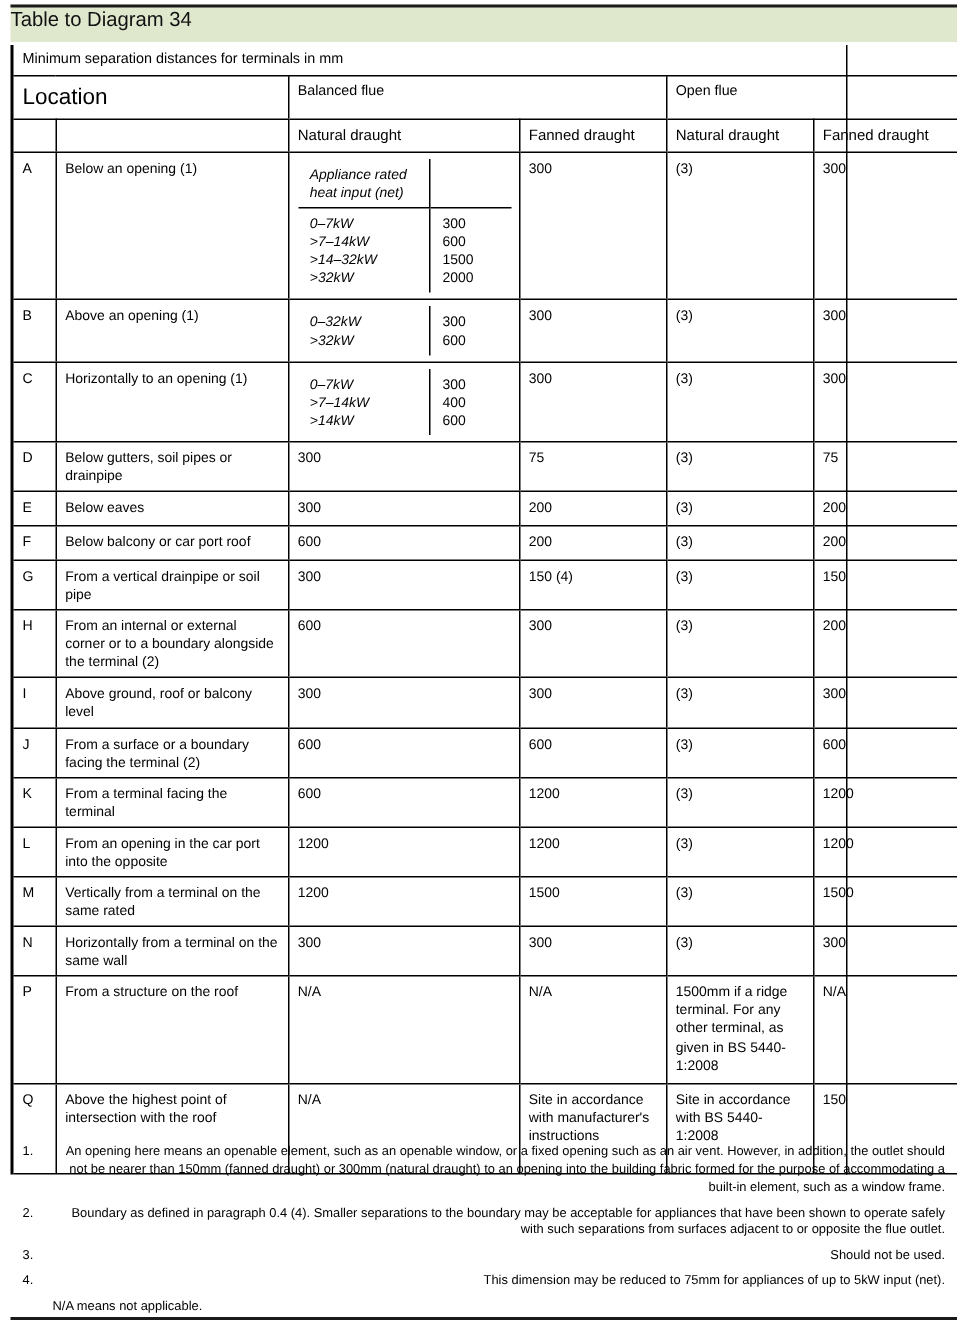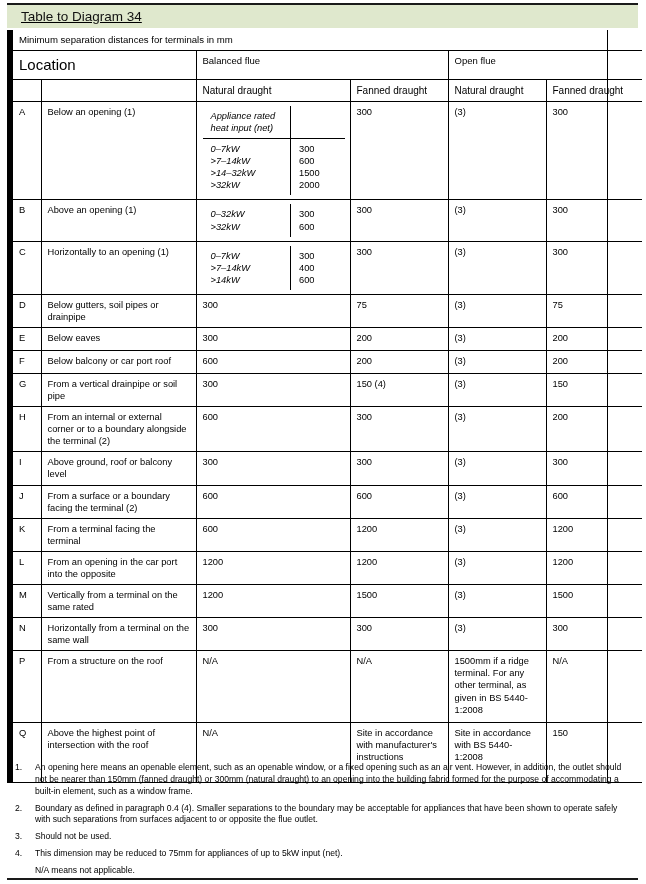--- a/index.html
+++ b/index.html
@@ -28,45 +28,43 @@
   .title-band {
     position: absolute;
     left: 7px;
     top: 3px;
     width: 631px;
     height: 25px;
     background: #dfe8cd;
     border-top: 2px solid #1a1a1a;
     box-sizing: border-box;
     display: flex;
-    align-items: center;
-    padding-left: 14px;
-    text-decoration: underline;
+    align-items: flex-start;
   }
   .title-pre {
     font-size: 13.5px;
     font-weight: 400;
     color: #111111;
     white-space: nowrap;
   }
   .title-main {
     font-size: 13.5px;
     font-weight: bold;
     color: #111111;
     white-space: nowrap;
     margin-left: 6px;
   }
 
   
   .tbl-frame {
     position: absolute;
     left: 7px;
     top: 30px;
-    width: 601px;
-    border-left: 6px solid #000000;
+    width: 558px;
+    border-left: 2px solid #000000;
     border-right: 1px solid #000;
     box-sizing: border-box;
   }
 
   table.grid {
     border-collapse: collapse;
     width: 100%;
     table-layout: fixed;
     font-size: 9.3px;
     line-height: 1.30;
@@ -157,20 +155,21 @@
   .note-num {
     width: 20px;
     flex: 0 0 20px;
     font-size: 8.6px;
     font-weight: normal;
   }
   .note-txt {
     flex: 1 1 auto;
     font-size: 8.6px;
     line-height: 1.38;
+    text-align: right;
   }
   .note-plain {
     margin-left: 20px;
     font-size: 8.6px;
     line-height: 1.38;
     margin-bottom: 4px;
   }
 
   .bottom-rule {
     position: absolute;

